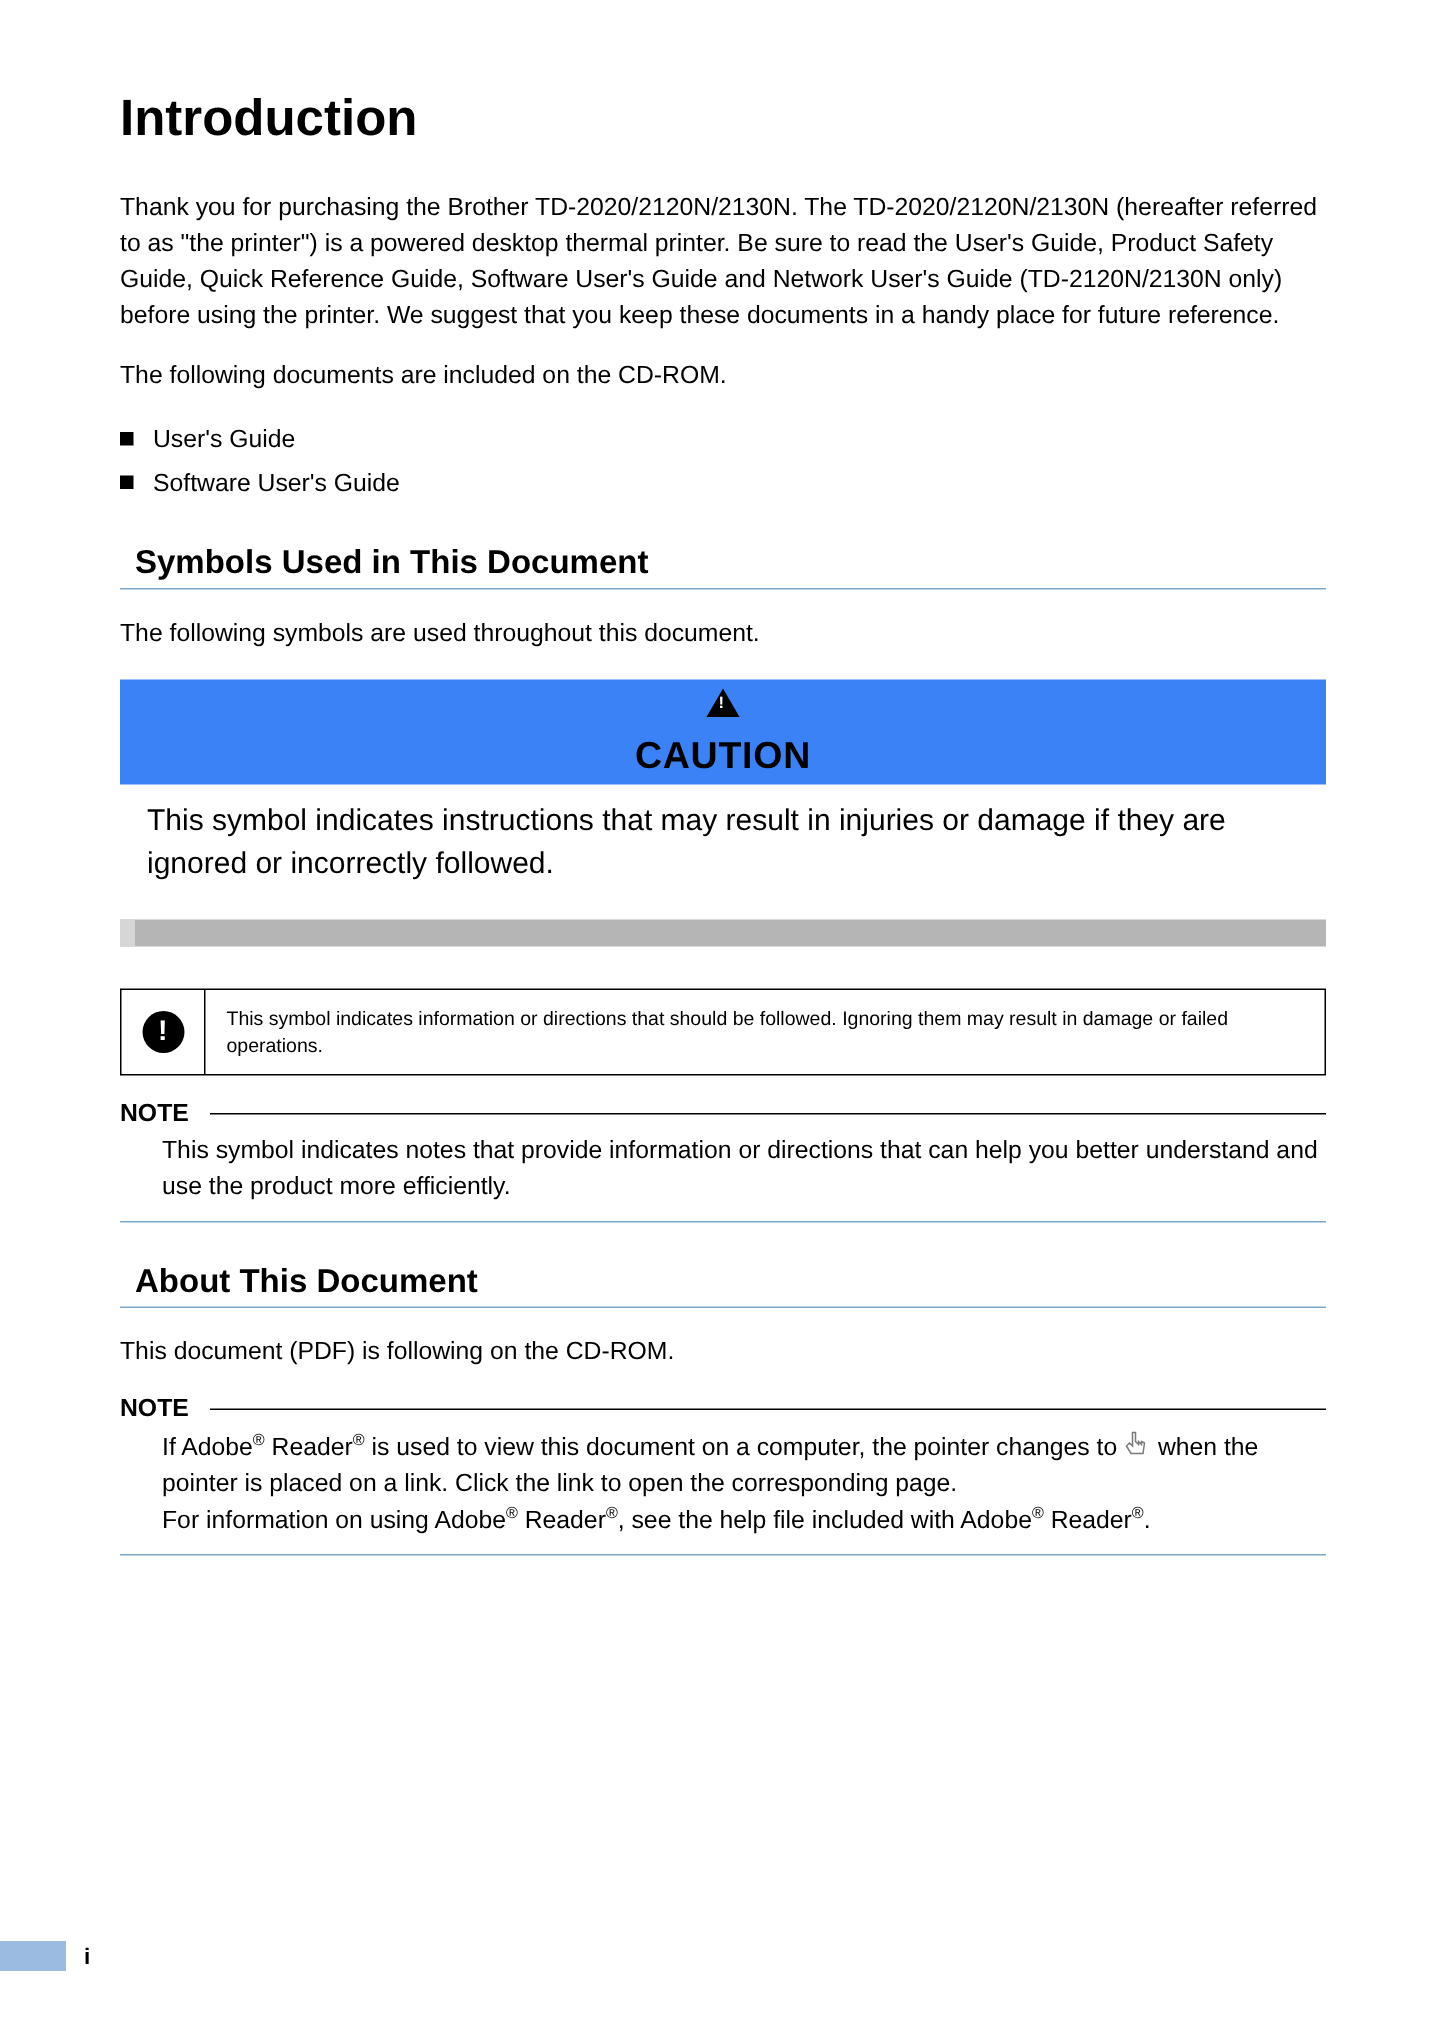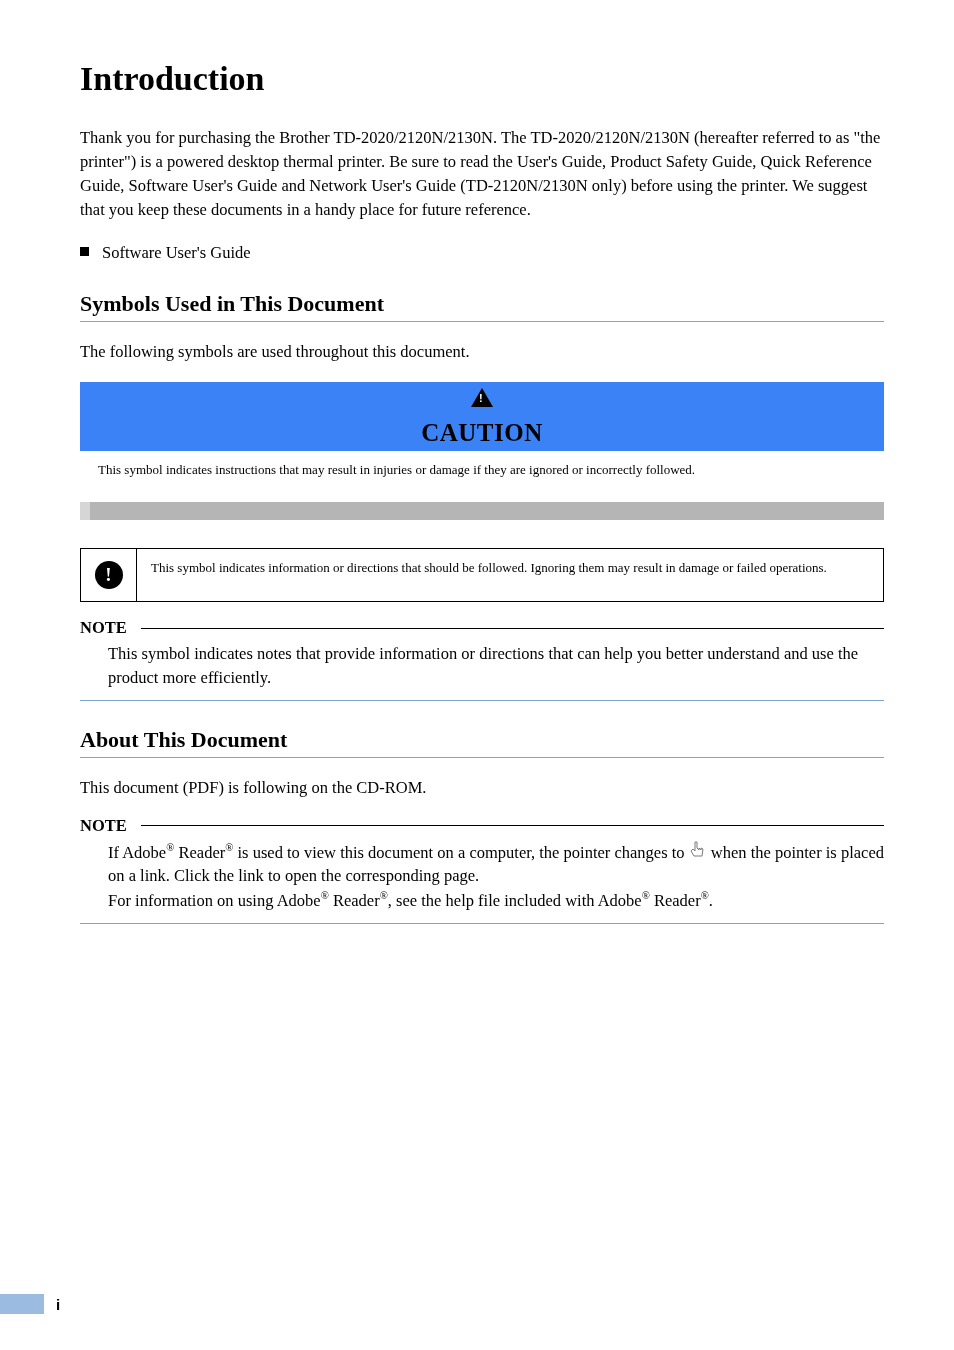--- a/index.html
+++ b/index.html
@@ -7,21 +7,20 @@
   body {
     width: 954px;
     height: 1350px;
     background: #fff;
     font-family: Arial, Helvetica, sans-serif;
     color: #000;
     position: relative;
   }
   .page {
     padding: 60px 70px 0 80px;
-    font-family: Liberation Serif, serif;
   }
   h1 {
     font-size: 34px;
     font-weight: bold;
     margin: 0 0 28px 0;
   }
   .body-text {
     font-size: 16.5px;
     line-height: 1.45;
     margin: 0 0 16px 0;
@@ -42,21 +41,21 @@
     position: absolute;
     left: 0;
     top: 9px;
     width: 9px;
     height: 9px;
     background: #000;
   }
   h2 {
     font-size: 22px;
     font-weight: bold;
-    margin: 20px 0 4px 0;
+    margin: 20px 0 4px 10px;
   }
   .h2-rule {
     border: none;
     border-top: 1.5px solid #7da7c9;
     margin: 0 0 18px 0;
   }
   
   .caution-wrap { margin: 18px 0 28px 0; }
   .caution-head {
     background: #3b82f6;
@@ -84,21 +83,21 @@
     position: absolute;
     left: -3px;
     top: 4px;
     color: #fff;
     font-size: 11px;
     font-weight: bold;
     font-family: Arial, sans-serif;
   }
   .caution-body {
     padding: 10px 18px 0 18px;
-    font-size: 13px;
+    font-size: 20px;
     line-height: 1.45;
   }
   .caution-footbar {
     height: 18px;
     margin-top: 22px;
     background: #b5b5b5;
     position: relative;
   }
   .caution-footbar::before {
     content: "";
@@ -195,22 +194,24 @@
 </style>
 </head>
 <body>
 
 <div class="page">
 
   <h1>Introduction</h1>
 
   <p class="body-text">Thank you for purchasing the Brother TD-2020/2120N/2130N. The TD-2020/2120N/2130N (hereafter referred to as "the printer") is a powered desktop thermal printer. Be sure to read the User's Guide, Product Safety Guide, Quick Reference Guide, Software User's Guide and Network User's Guide (TD-2120N/2130N only) before using the printer. We suggest that you keep these documents in a handy place for future reference.</p>
 
+  <p class="body-text">The following documents are included on the CD-ROM.</p>
 
   <ul class="square">
+    <li>User's Guide</li>
     <li>Software User's Guide</li>
   </ul>
 
   <h2>Symbols Used in This Document</h2>
   <hr class="h2-rule">
 
   <p class="body-text">The following symbols are used throughout this document.</p>
 
   <div class="caution-wrap">
     <div class="caution-head">

